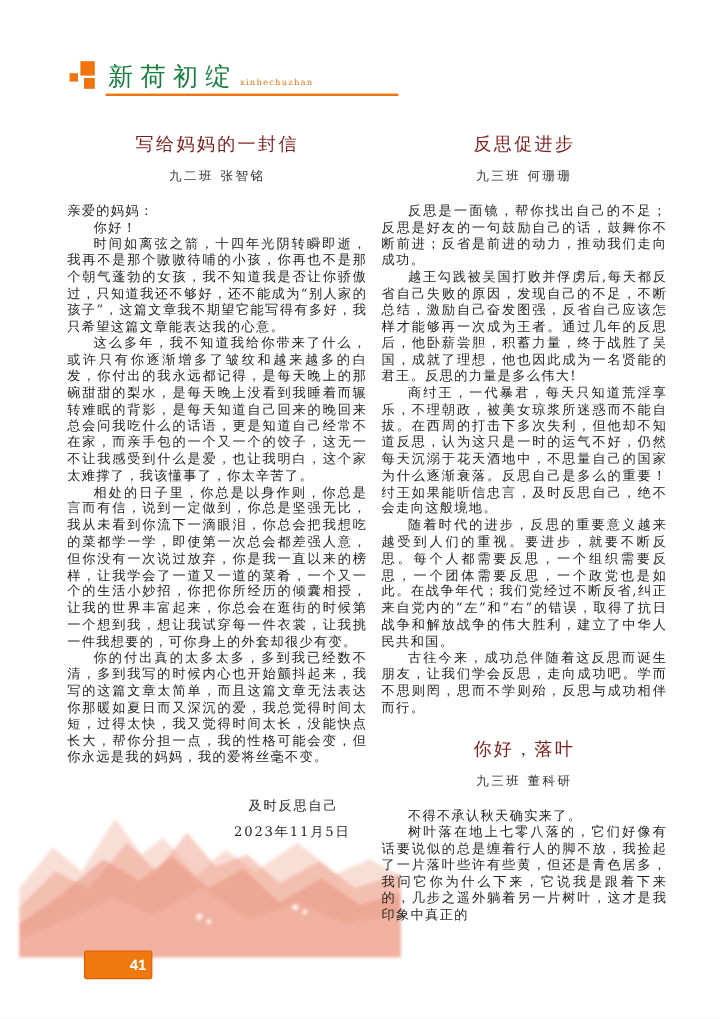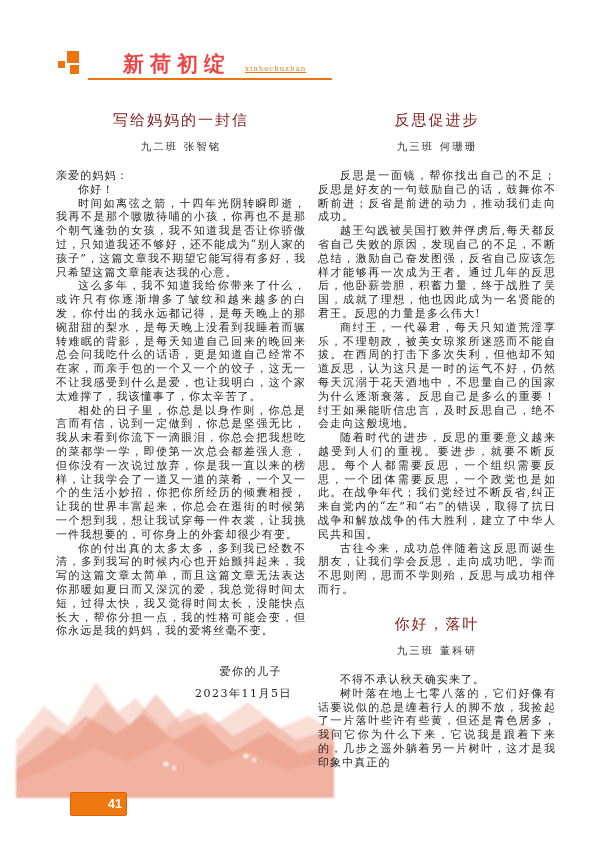--- a/index.html
+++ b/index.html
@@ -9,25 +9,24 @@
     font-family:"DejaVu Serif","Liberation Serif",serif;color:#222;
   }
   
   .logo{position:absolute;left:58px;top:49px;width:26px;height:28px;}
   .logo .sq{position:absolute;background:#f0730e;}
   .sq1{width:7px;height:7px;left:0;top:12px;}
   .sq2{width:12px;height:12px;left:9px;top:2px;}
   .sq3{width:9px;height:9px;left:12px;top:16px;}
   .brand{position:absolute;left:90px;top:50px;white-space:nowrap;}
   .brand-title{
-    color:#ef4444;font-weight:bold;font-size:21px;letter-spacing:6px;
+    color:#15803d;font-weight:normal;font-size:21px;letter-spacing:6px;
     vertical-align:baseline;
-    margin-left:33px;
   }
-  .brand-sub{color:#f0730e;font-size:7px;letter-spacing:1px;margin-left:14px;text-decoration:underline;}
+  .brand-sub{color:#f0730e;font-size:7px;letter-spacing:1px;margin-left:2px;}
   .header-rule{position:absolute;left:88px;top:78px;width:244px;height:2px;background:#f0730e;}
   
   .article{position:absolute;z-index:2;}
   .a-letter{left:56px;top:108px;width:250px;}
   .a-reflection{left:318px;top:108px;width:238px;}
   .a-leaves{left:318px;top:612px;width:238px;}
   .art-title{
     text-align:center;font-size:15px;font-weight:normal;letter-spacing:2px;
     color:#7f1d1d;line-height:24px;
   }
@@ -81,21 +80,21 @@
       <p class="no-indent">亲爱的妈妈：</p>
       <p>你好！</p>
       <p>时间如离弦之箭，十四年光阴转瞬即逝，我再不是那个嗷嗷待哺的小孩，你再也不是那个朝气蓬勃的女孩，我不知道我是否让你骄傲过，只知道我还不够好，还不能成为“别人家的孩子”，这篇文章我不期望它能写得有多好，我只希望这篇文章能表达我的心意。</p>
       <p>这么多年，我不知道我给你带来了什么，或许只有你逐渐增多了皱纹和越来越多的白发，你付出的我永远都记得，是每天晚上的那碗甜甜的梨水，是每天晚上没看到我睡着而辗转难眠的背影，是每天知道自己回来的晚回来总会问我吃什么的话语，更是知道自己经常不在家，而亲手包的一个又一个的饺子，这无一不让我感受到什么是爱，也让我明白，这个家太难撑了，我该懂事了，你太辛苦了。</p>
       <p>相处的日子里，你总是以身作则，你总是言而有信，说到一定做到，你总是坚强无比，我从未看到你流下一滴眼泪，你总会把我想吃的菜都学一学，即使第一次总会都差强人意，但你没有一次说过放弃，你是我一直以来的榜样，让我学会了一道又一道的菜肴，一个又一个的生活小妙招，你把你所经历的倾囊相授，让我的世界丰富起来，你总会在逛街的时候第一个想到我，想让我试穿每一件衣裳，让我挑一件我想要的，可你身上的外套却很少有变。</p>
       <p>你的付出真的太多太多，多到我已经数不清，多到我写的时候内心也开始颤抖起来，我写的这篇文章太简单，而且这篇文章无法表达你那暖如夏日而又深沉的爱，我总觉得时间太短，过得太快，我又觉得时间太长，没能快点长大，帮你分担一点，我的性格可能会变，但你永远是我的妈妈，我的爱将丝毫不变。</p>
     </div>
   </div>
 
   <div class="sig-block">
-    <div class="sig-name">爱你的儿子</div>
+    <div class="sig-name">及时反思自己</div>
     <div class="sig-date">2023年11月5日</div>
   </div>
 
   <div class="article a-leaves">
     <div class="art-title">你好，落叶</div>
     <div class="art-author">九三班  董科研</div>
     <div class="art-body">
       <p>不得不承认秋天确实来了。</p>
       <p>树叶落在地上七零八落的，它们好像有话要说似的总是缠着行人的脚不放，我捡起了一片落叶些许有些黄，但还是青色居多，我问它你为什么下来，它说我是跟着下来的，几步之遥外躺着另一片树叶，这才是我印象中真正的</p>
     </div>

